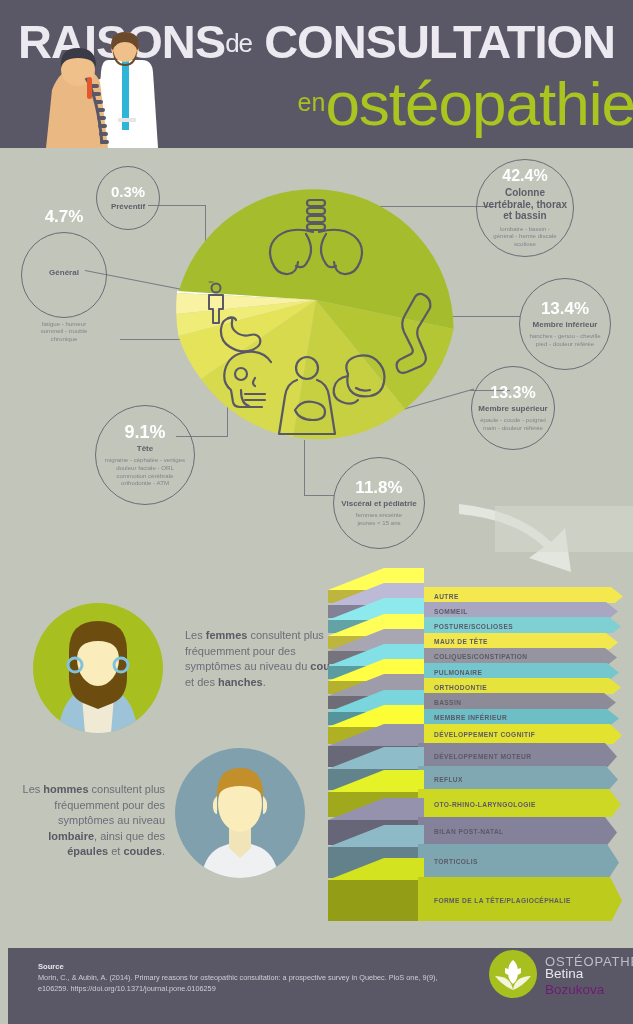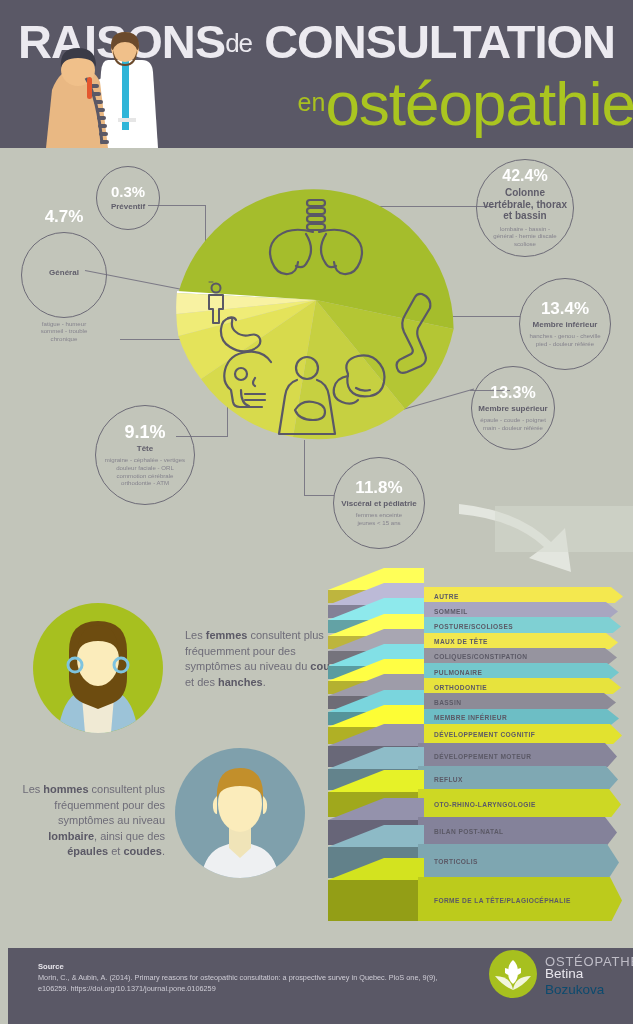--- a/index.html
+++ b/index.html
@@ -46,21 +46,21 @@
   .arrow-row{position:absolute;left:0;}
   .arrow-lbl{position:absolute;color:#5b5966;font-weight:bold;letter-spacing:.4px;white-space:nowrap;}
 
   
   .footer{position:absolute;left:0;top:948px;width:633px;height:76px;background:#5a5866;margin-left:8px;}
   .src-title{position:absolute;left:30px;top:14px;color:#e8e6ec;font-size:7.6px;font-weight:bold;}
   .src-body{position:absolute;left:30px;top:24px;width:420px;color:#cfcdd6;font-size:7.3px;line-height:1.55;}
   .logo-circle{position:absolute;left:489px;top:950px;width:48px;height:48px;border-radius:50%;background:#a7c01f;}
   .logo-t1{position:absolute;left:545px;top:954px;color:#bfbdc7;font-size:13px;letter-spacing:.8px;}
   .logo-t2{position:absolute;left:545px;top:966px;color:#e9e7ee;font-size:13.5px;}
-  .logo-t3{position:absolute;left:545px;top:982px;color:#0c4a6e;font-size:13.5px;}
+  .logo-t3{position:absolute;left:545px;top:982px;color:#701a75;font-size:13.5px;}
 </style>
 </head>
 <body>
 
 <div class="page">
 
   <div class="header">
     <div class="title-main">
       <span>RAISONS</span><span class="title-de">de</span> <span>CONSULTATION</span>
     </div>

